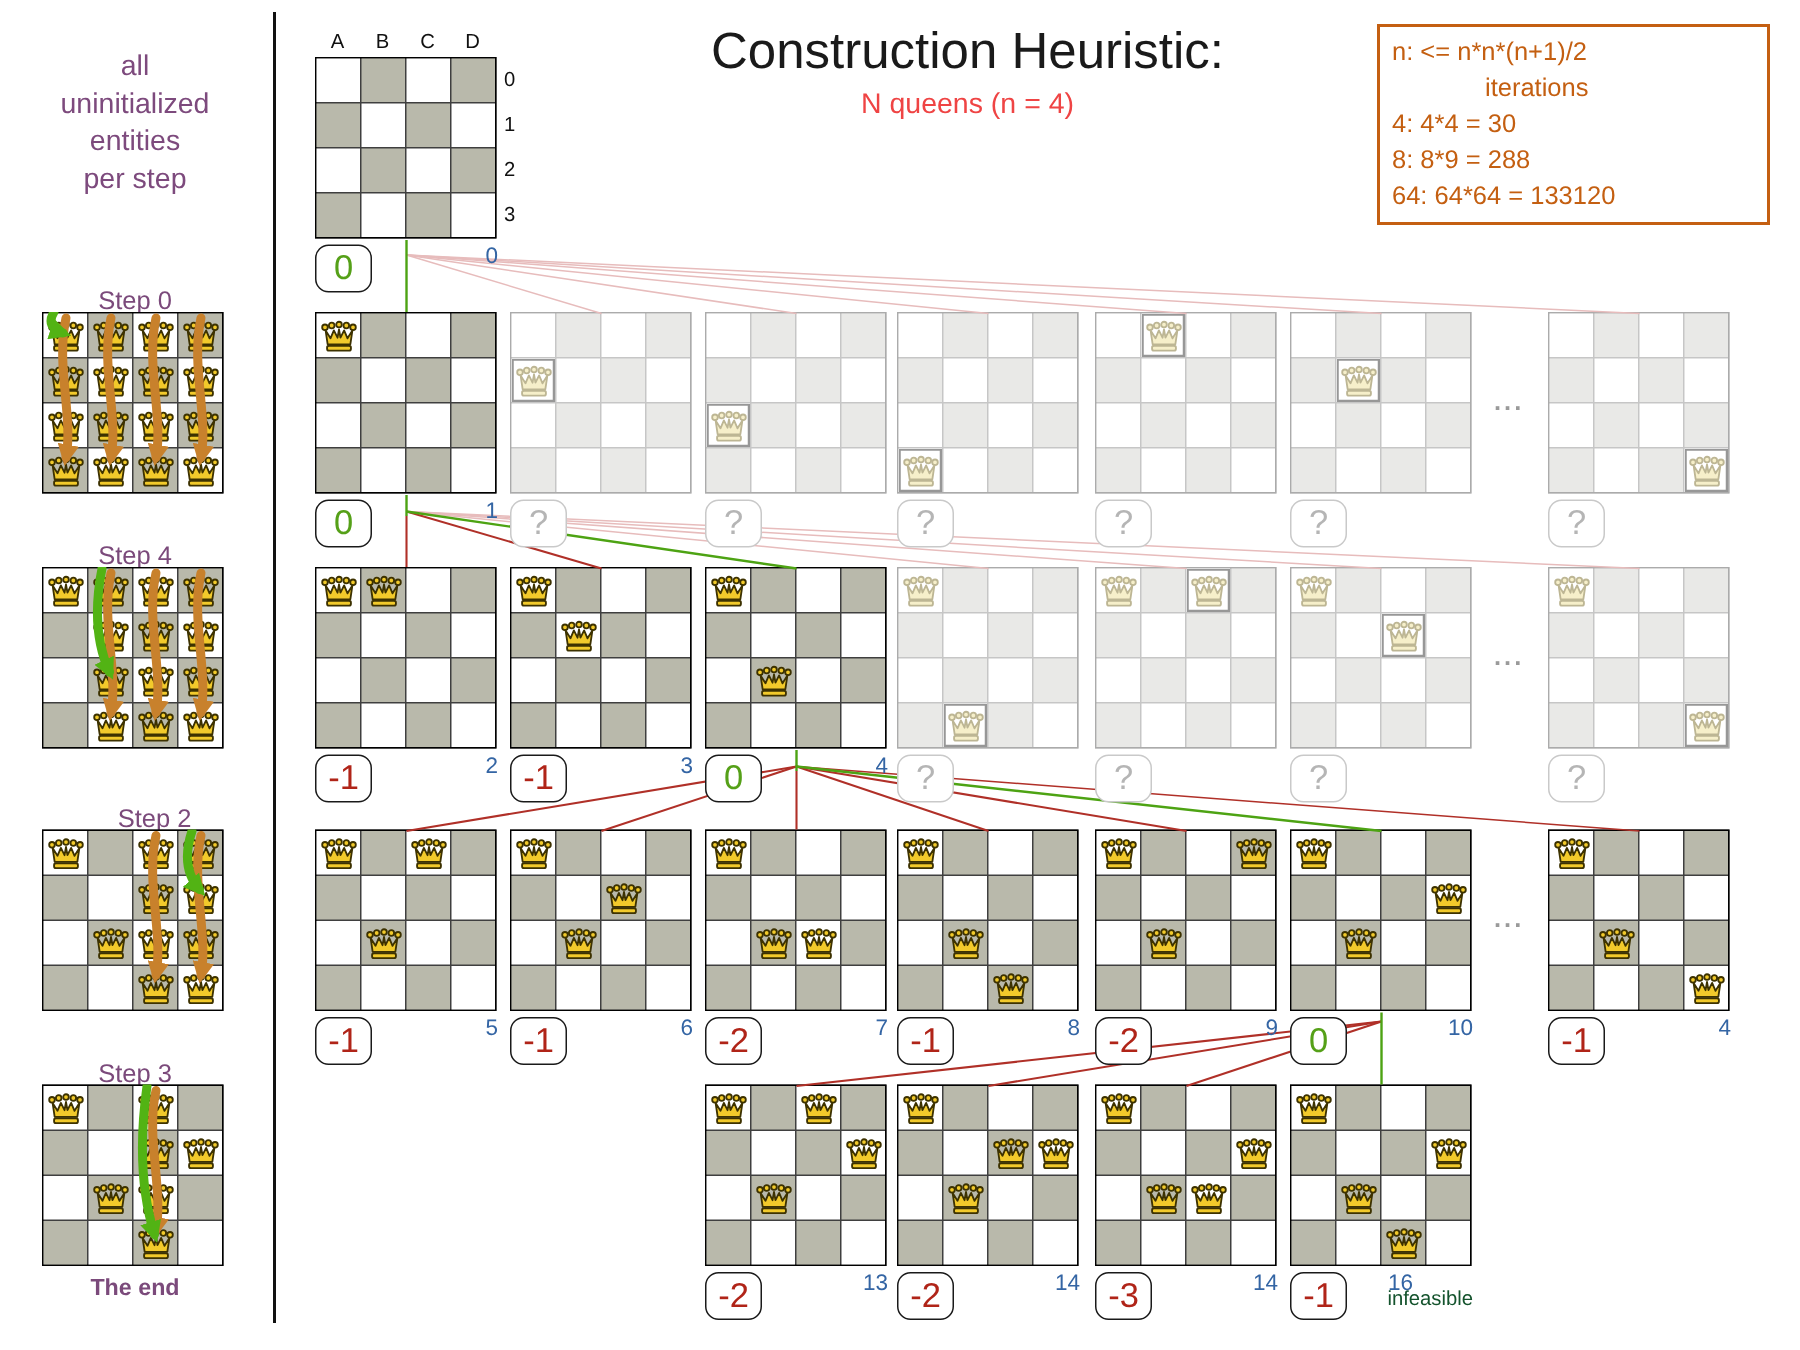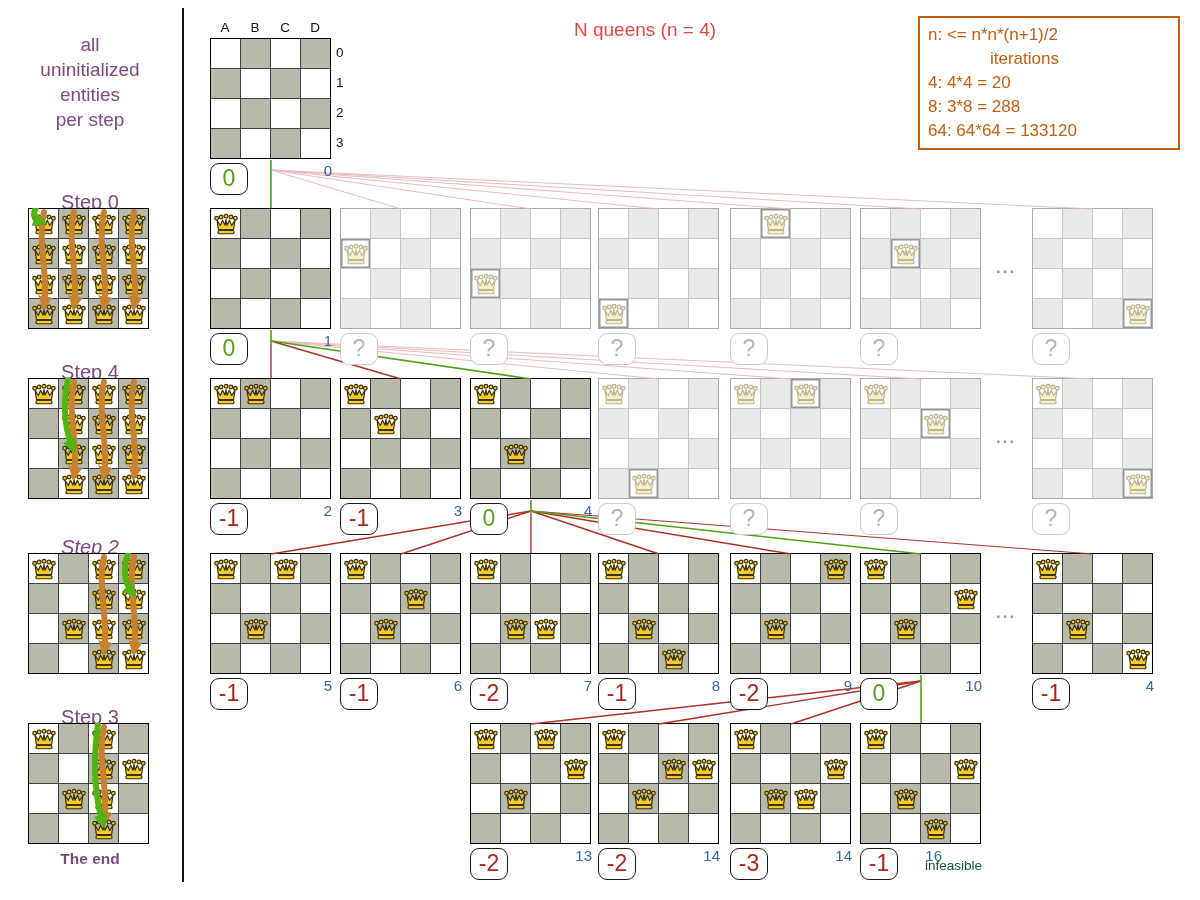--- a/index.html
+++ b/index.html
@@ -13,21 +13,21 @@
 
   
   .infobox{position:absolute;left:918px;top:16px;width:262px;border:2.5px solid #c45f11;
            color:#c45f11;font-size:17px;line-height:24px;padding:5px 8px;box-sizing:border-box;}
   .infobox .iterline{text-indent:62px;}
 
   
   .side-intro{position:absolute;left:0;top:32px;width:180px;text-align:center;
               color:#7d4a7d;font-size:19px;line-height:25px;white-space:pre-line;}
   .divider{position:absolute;left:182px;top:8px;width:2px;height:874px;background:#111;}
-  .step-label{position:absolute;width:170px;text-align:center;color:#7b4a7b;font-size:20px;}
+  .step-label{position:absolute;width:170px;text-align:center;color:#7b4a7b;font-size:17px;}
   .end-label{position:absolute;left:0;top:850px;width:180px;text-align:center;
              color:#7b4a7b;font-size:15.5px;font-weight:700;}
 
   
   .board{position:absolute;display:grid;grid-template-columns:repeat(4,29px);
          grid-template-rows:repeat(4,29px);gap:1px;background:#3f3f3f;border:1.5px solid #000;
          --qf:#f2ca2b;--qs:#3d3200;box-sizing:border-box;}
   .board.faded{background:#c6c6c6;border:1px solid #ababab;--qf:#f6efca;--qs:#bdb694;}
   .cell{background:#fff;position:relative;}
   .cell.dark{background:#b9b9ab;}
@@ -78,28 +78,29 @@
       <marker id="ah-o" viewBox="0 0 10 10" refX="6" refY="5" markerWidth="2.4" markerHeight="2.4" orient="auto-start-reverse">
         <path d="M0 0 L10 5 L0 10 z" fill="#c8812c"></path>
       </marker>
       <marker id="ah-g" viewBox="0 0 10 10" refX="6" refY="5" markerWidth="2.4" markerHeight="2.4" orient="auto-start-reverse">
         <path d="M0 0 L10 5 L0 10 z" fill="#52b314"></path>
       </marker>
     </defs>
   </svg>
 
   <div class="hdr">
+    <div class="t1">Construction Heuristic:</div>
     <div class="sub">N queens (n = 4)</div>
   </div>
 
   <div class="infobox">
     <div>n: &lt;= n*n*(n+1)/2</div>
     <div class="iterline">iterations</div>
-    <div>4: 4*4 = 20</div>
-    <div>8: 3*8 = 288</div>
+    <div>4: 4*4 = 30</div>
+    <div>8: 8*9 = 288</div>
     <div>64: 64*64 = 133120</div>
   </div>
 
   <div class="side-intro">all
 uninitialized
 entities
 per step</div>
   <div class="divider"></div>
   <div class="end-label">The end</div>
 
@@ -1024,21 +1025,21 @@
             <use href="#crown"></use>
           </svg>
         </div>
       </div>
       <svg class="arrowsvg" width="122" height="122" viewBox="0 0 122 122" style="left: 28px; top: 378px;">
         <path d="M 46 4 C 39 35, 51 70, 46 97" fill="none" stroke="#c8812c" stroke-width="6" stroke-linecap="round" marker-end="url(#ah-o)"></path>
         <path d="M 76 4 C 69 35, 81 70, 76 97" fill="none" stroke="#c8812c" stroke-width="6" stroke-linecap="round" marker-end="url(#ah-o)"></path>
         <path d="M 106 4 C 99 35, 111 70, 106 97" fill="none" stroke="#c8812c" stroke-width="6" stroke-linecap="round" marker-end="url(#ah-o)"></path>
         <path d="M 40 1 Q 32 41.800000000000004, 45 70" fill="none" stroke="#52b314" stroke-width="6" stroke-linecap="round" marker-end="url(#ah-g)"></path>
       </svg>
-      <div class="step-label" style="left: 5px; top: 536px; font-style: italic;">Step 2</div>
+      <div class="step-label" style="left: 18px; top: 536px;">Step 2</div>
       <div class="board" style="left: 28px; top: 553px;">
         <div class="cell">
           <svg viewBox="0 0 32 30" class="queen">
             <use href="#crown"></use>
           </svg>
         </div>
         <div class="cell dark"></div>
         <div class="cell">
           <svg viewBox="0 0 32 30" class="queen">
             <use href="#crown"></use>

